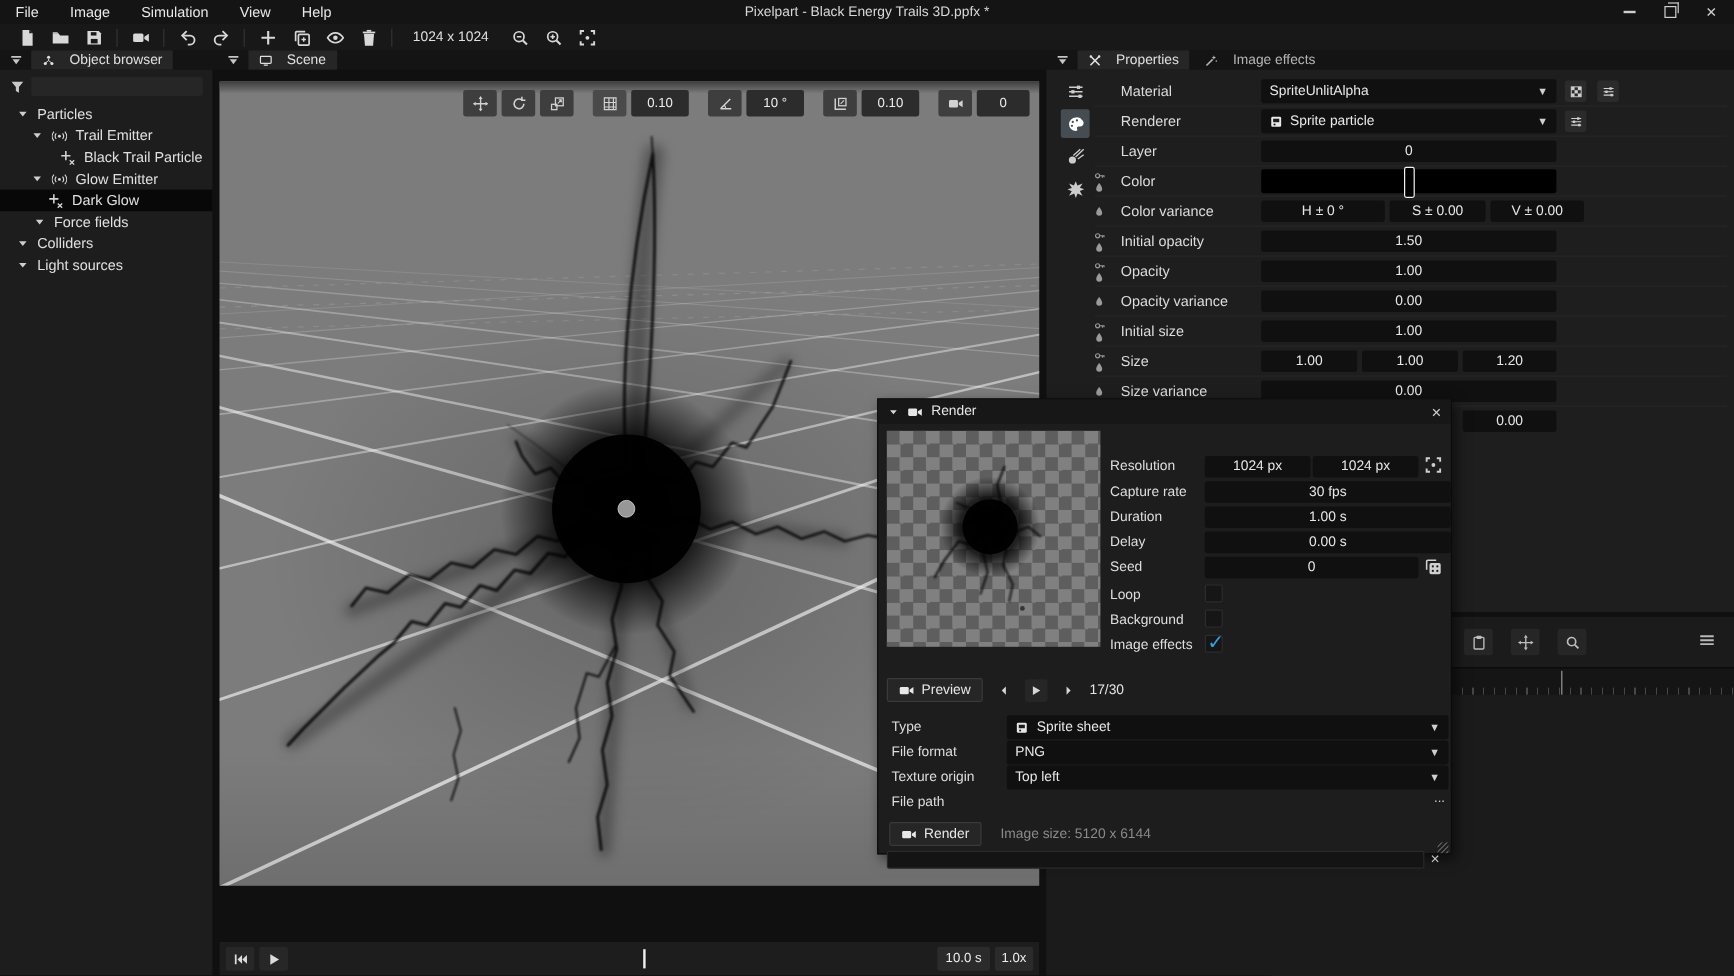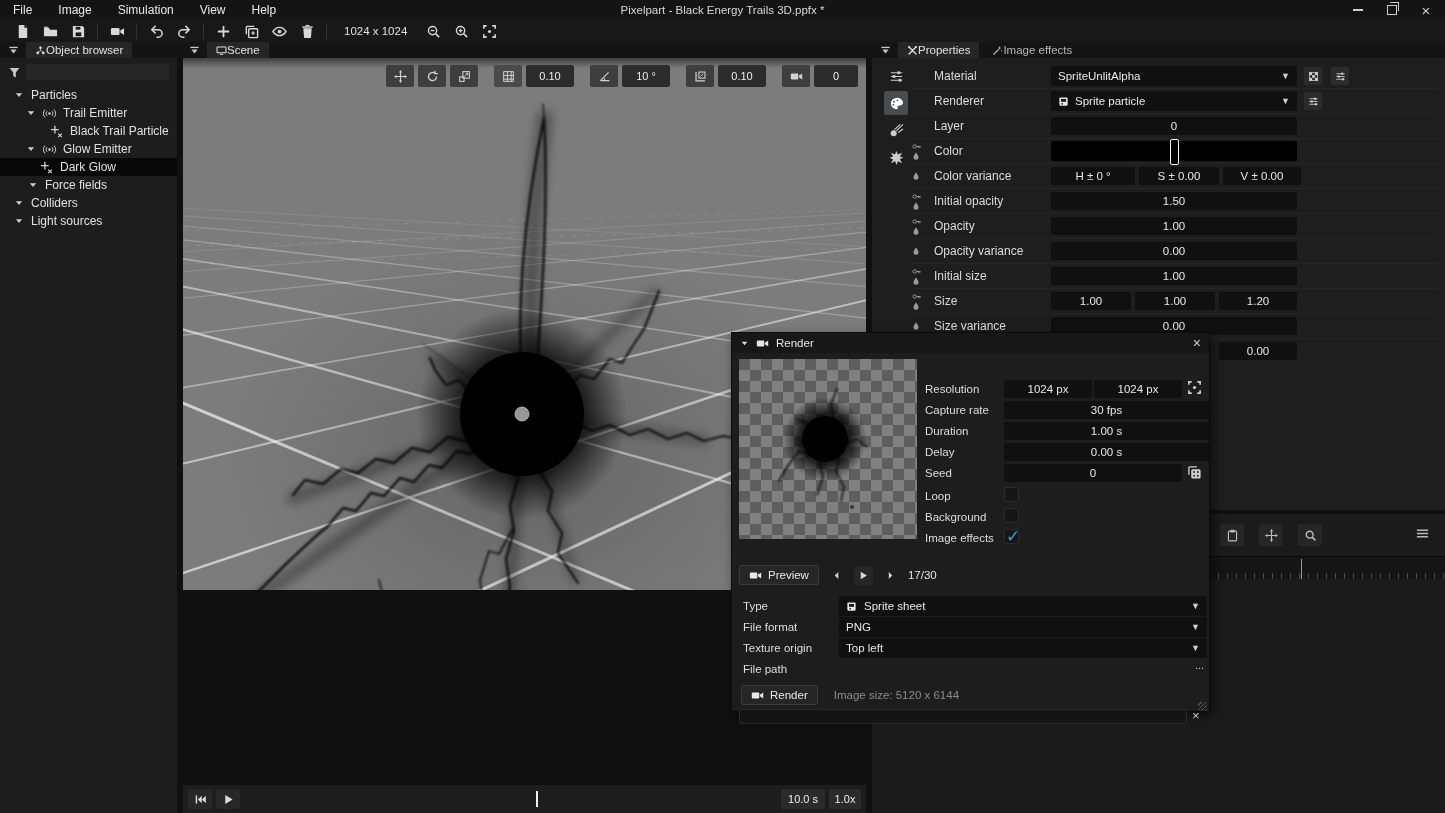--- a/index.html
+++ b/index.html
@@ -14,30 +14,30 @@
   svg{overflow:visible;}
   
   .titlebar{left:0;top:0;width:1445px;height:20px;background:#141414;}
   .menu-item{padding:0 13px;height:20px;display:flex;align-items:center;color:#e8e8e8;font-size:12px;cursor:default;}
   .win-title{position:absolute;left:0;right:0;top:0;height:20px;display:flex;align-items:center;justify-content:center;color:#d8d8d8;font-size:11.5px;pointer-events:none;}
   .winbtn{width:34px;height:20px;display:flex;align-items:center;justify-content:center;color:#cfcfcf;}
   .toolbar{left:0;top:20px;width:1445px;height:22px;background:#181818;display:flex;align-items:center;padding-left:8px;box-sizing:border-box;}
   .tbtn{width:28px;height:20px;display:flex;align-items:center;justify-content:center;color:#d8d8d8;border-radius:2px;}
   .tsep{width:1px;height:15px;background:#333;margin:0 5px;}
   .tabrow{left:0;top:42px;width:1445px;height:16px;background:#141414;}
-  .tab{height:16px;display:flex;align-items:center;gap:0;padding:0 9px;font-size:11.5px;color:#e0e0e0;background:#262626;}
+  .tab{height:16px;display:flex;align-items:center;gap:12px;padding:0 9px;font-size:11.5px;color:#e0e0e0;background:#262626;}
   .tab.inactive{background:transparent;color:#b5b5b5;}
   .pmenu{width:18px;height:16px;display:flex;align-items:center;justify-content:center;color:#c6c6c6;}
   
   .sidebar{left:0;top:58px;width:177px;height:755px;background:#1d1d1d;}
   .search{left:26px;top:6px;width:143px;height:16px;background:#262626;border:none;color:#ddd;font-size:11px;padding:0 4px;box-sizing:border-box;outline:none;border-radius:2px;}
   .trow{height:18px;display:flex;align-items:center;color:#e0e0e0;font-size:12px;gap:7px;}
   .trow .caret{color:#cfcfcf;width:10px;height:10px;}
   .trow.sel{background:#080808;}
-  .viewport{left:183px;top:58px;width:683px;height:532px;background:#7c7c7c;overflow:hidden;}
+  .viewport{left:183px;top:68px;width:683px;height:670px;background:#7c7c7c;overflow:hidden;}
   .vbtn{width:28px;height:22px;background:#3e3e3e;border-radius:2px;display:flex;align-items:center;justify-content:center;color:#d2d2d2;}
   .vfield{height:22px;background:#2c2c2c;border-radius:2px;display:flex;align-items:center;justify-content:center;color:#ececec;font-size:11px;}
   .rightpanel{left:872px;top:58px;width:573px;height:452px;background:#1e1e1e;}
   .sideic{width:24px;height:24px;border-radius:2px;display:flex;align-items:center;justify-content:center;color:#cccccc;}
   .sideic.active{background:#454c52;color:#fff;}
   .prow{height:24px;display:flex;align-items:center;border-bottom:1px solid rgba(255,255,255,0.03);}
   .prow .mini{width:22px;display:flex;flex-direction:column;align-items:flex-start;gap:1px;color:#9a9a9a;}
   .prow .lbl{width:117px;color:#dcdcdc;font-size:12px;}
   .fld{background:#101010;border-radius:2px;height:18px;display:flex;align-items:center;justify-content:center;color:#e8e8e8;font-size:11.5px;}
   .dd{background:#101010;border-radius:2px;height:20px;display:flex;align-items:center;color:#e8e8e8;font-size:11.5px;padding:0 7px;box-sizing:border-box;}
@@ -687,21 +687,21 @@
         <div style="position:absolute;left:119px;top:-2px;width:7px;height:24px;background:#000;border:1.6px solid #f2f2f2;border-radius:2px"></div>
       </div>
     </div>
     <div class="prow">
       <div class="mini">
           <svg style="width:8px;height:8px">
             <use href="#i-drop"></use>
           </svg>
         </div>
       <div class="lbl">Color variance</div>
-      <div class="fld" style="width:84px">H ± 0 °</div>
+      <div class="fld" style="width:103px">H ± 0 °</div>
         <div style="width:4px"></div>
       <div class="fld" style="width:80px">S ± 0.00</div>
         <div style="width:4px"></div>
       <div class="fld" style="width:78px">V ± 0.00</div>
     </div>
     <div class="prow">
       <div class="mini">
           <svg style="width:9px;height:9px">
             <use href="#i-key"></use>
           </svg>

